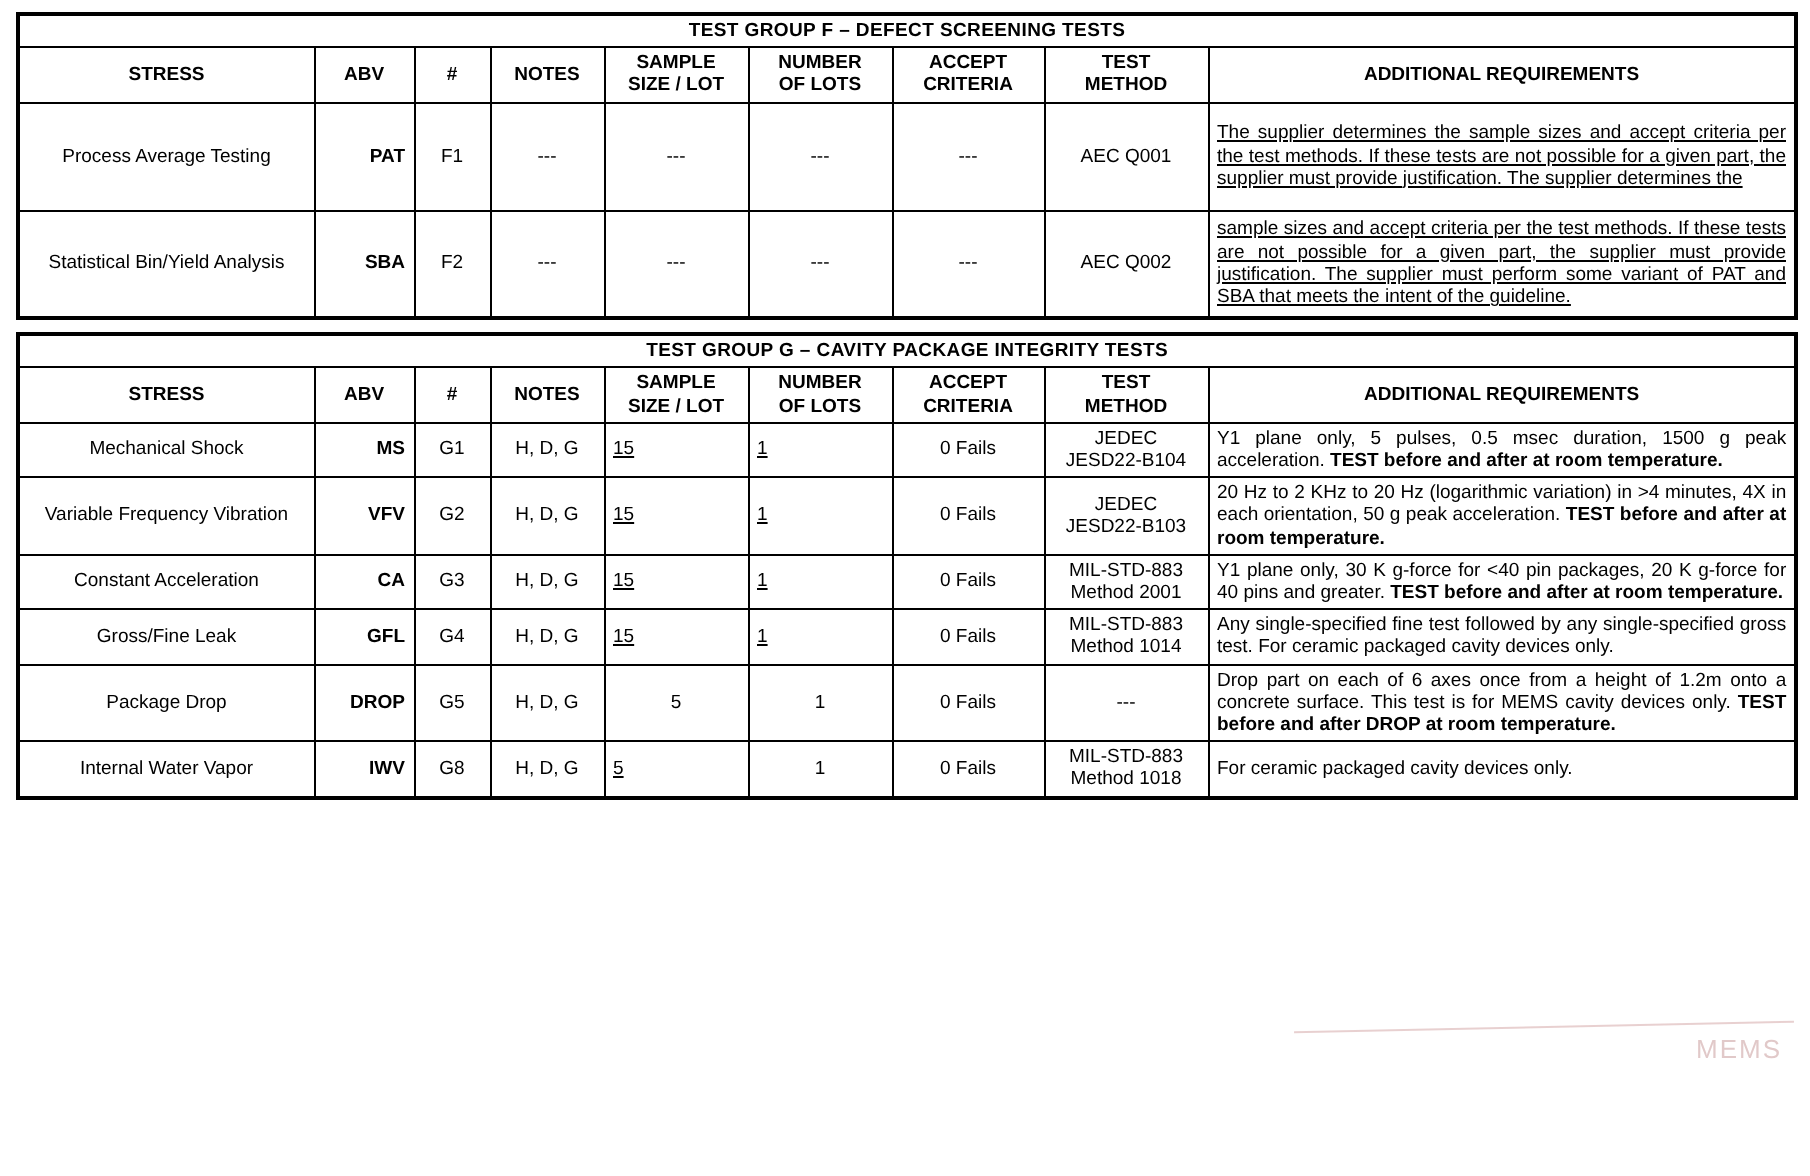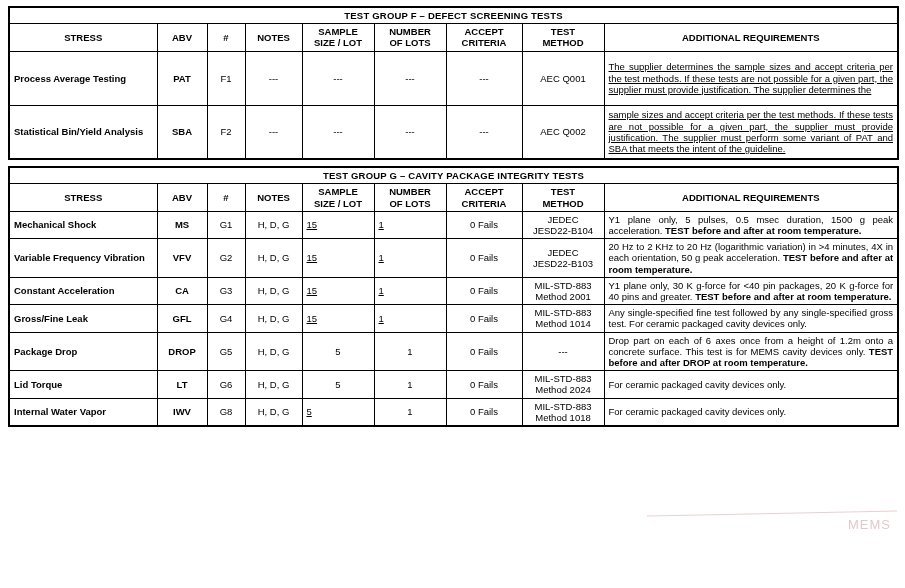--- a/index.html
+++ b/index.html
@@ -46,27 +46,27 @@
     border-bottom: 2px solid #000;
   }
   .colhead {
     text-align: center;
     font-weight: bold;
     font-size: 9px;
     line-height: 1.15;
     padding: 5px 2px;
   }
   .c-stress {
-    font-weight: bold;
+    font-weight: normal;
     font-size: 10.5px;
     padding-left: 6px;
-    text-align: left;
+    text-align: center;
   }
   .c-abv {
-    text-align: center;
+    text-align: right;
     font-weight: bold;
     font-size: 10.5px;
   }
   .c-num {
     text-align: center;
     font-size: 10px;
   }
   .c-notes {
     text-align: center;
     font-size: 9px;
@@ -269,32 +269,20 @@
       <td class="c-abv">DROP</td>
       <td class="c-num">G5</td>
       <td class="c-notes">H, D, G</td>
       <td class="c-center">5</td>
       <td class="c-center">1</td>
       <td class="c-center">0 Fails</td>
       <td class="c-method"><span style="white-space:pre-line">---</span></td>
       <td class="c-req"><span>Drop part on each of 6 axes once from a height of 1.2m onto a concrete surface.  This test is for MEMS cavity devices only.  </span><b>TEST before and after DROP at room temperature.</b></td>
     </tr>
 
-    <tr>
-      <td class="c-stress">Lid Torque</td>
-      <td class="c-abv">LT</td>
-      <td class="c-num">G6</td>
-      <td class="c-notes">H, D, G</td>
-      <td class="c-center">5</td>
-      <td class="c-center">1</td>
-      <td class="c-center">0 Fails</td>
-      <td class="c-method"><span style="white-space:pre-line">MIL-STD-883
-Method 2024</span></td>
-      <td class="c-req"><span>For ceramic packaged cavity devices only.</span><b></b></td>
-    </tr>
 
 
     <tr>
       <td class="c-stress">Internal Water Vapor</td>
       <td class="c-abv">IWV</td>
       <td class="c-num">G8</td>
       <td class="c-notes">H, D, G</td>
       <td class="c-underline">5</td>
       <td class="c-center">1</td>
       <td class="c-center">0 Fails</td>

